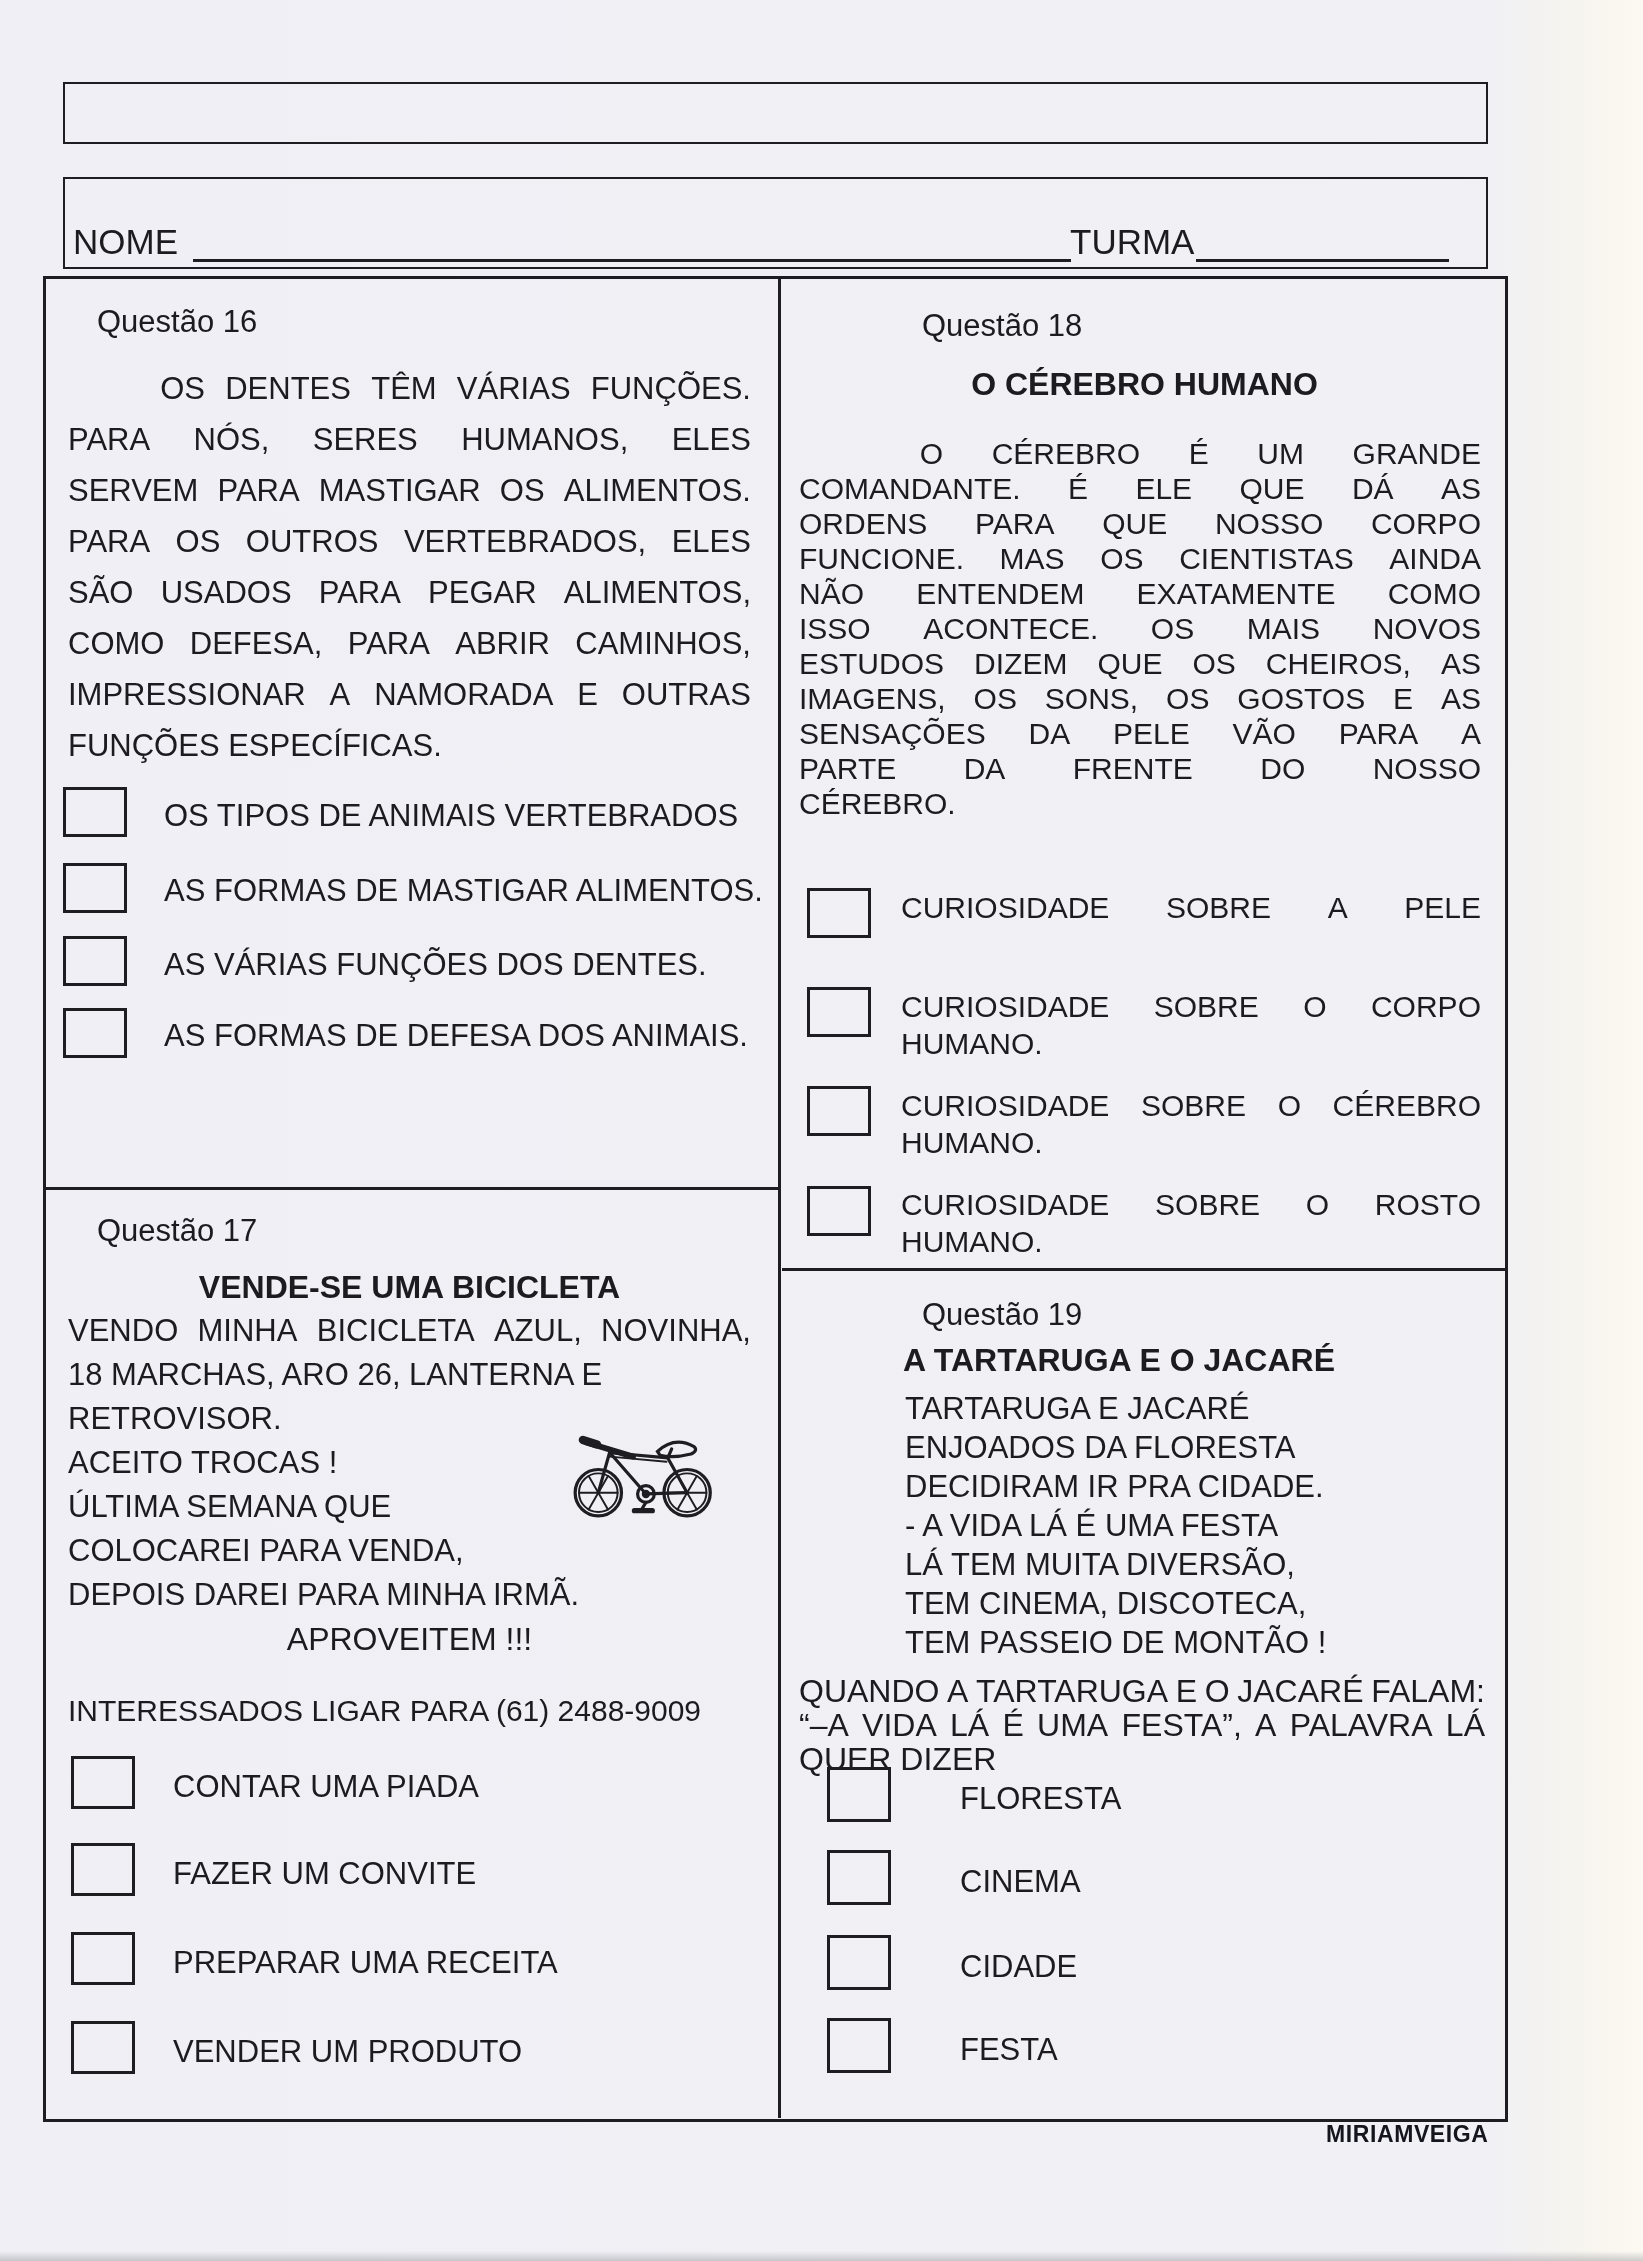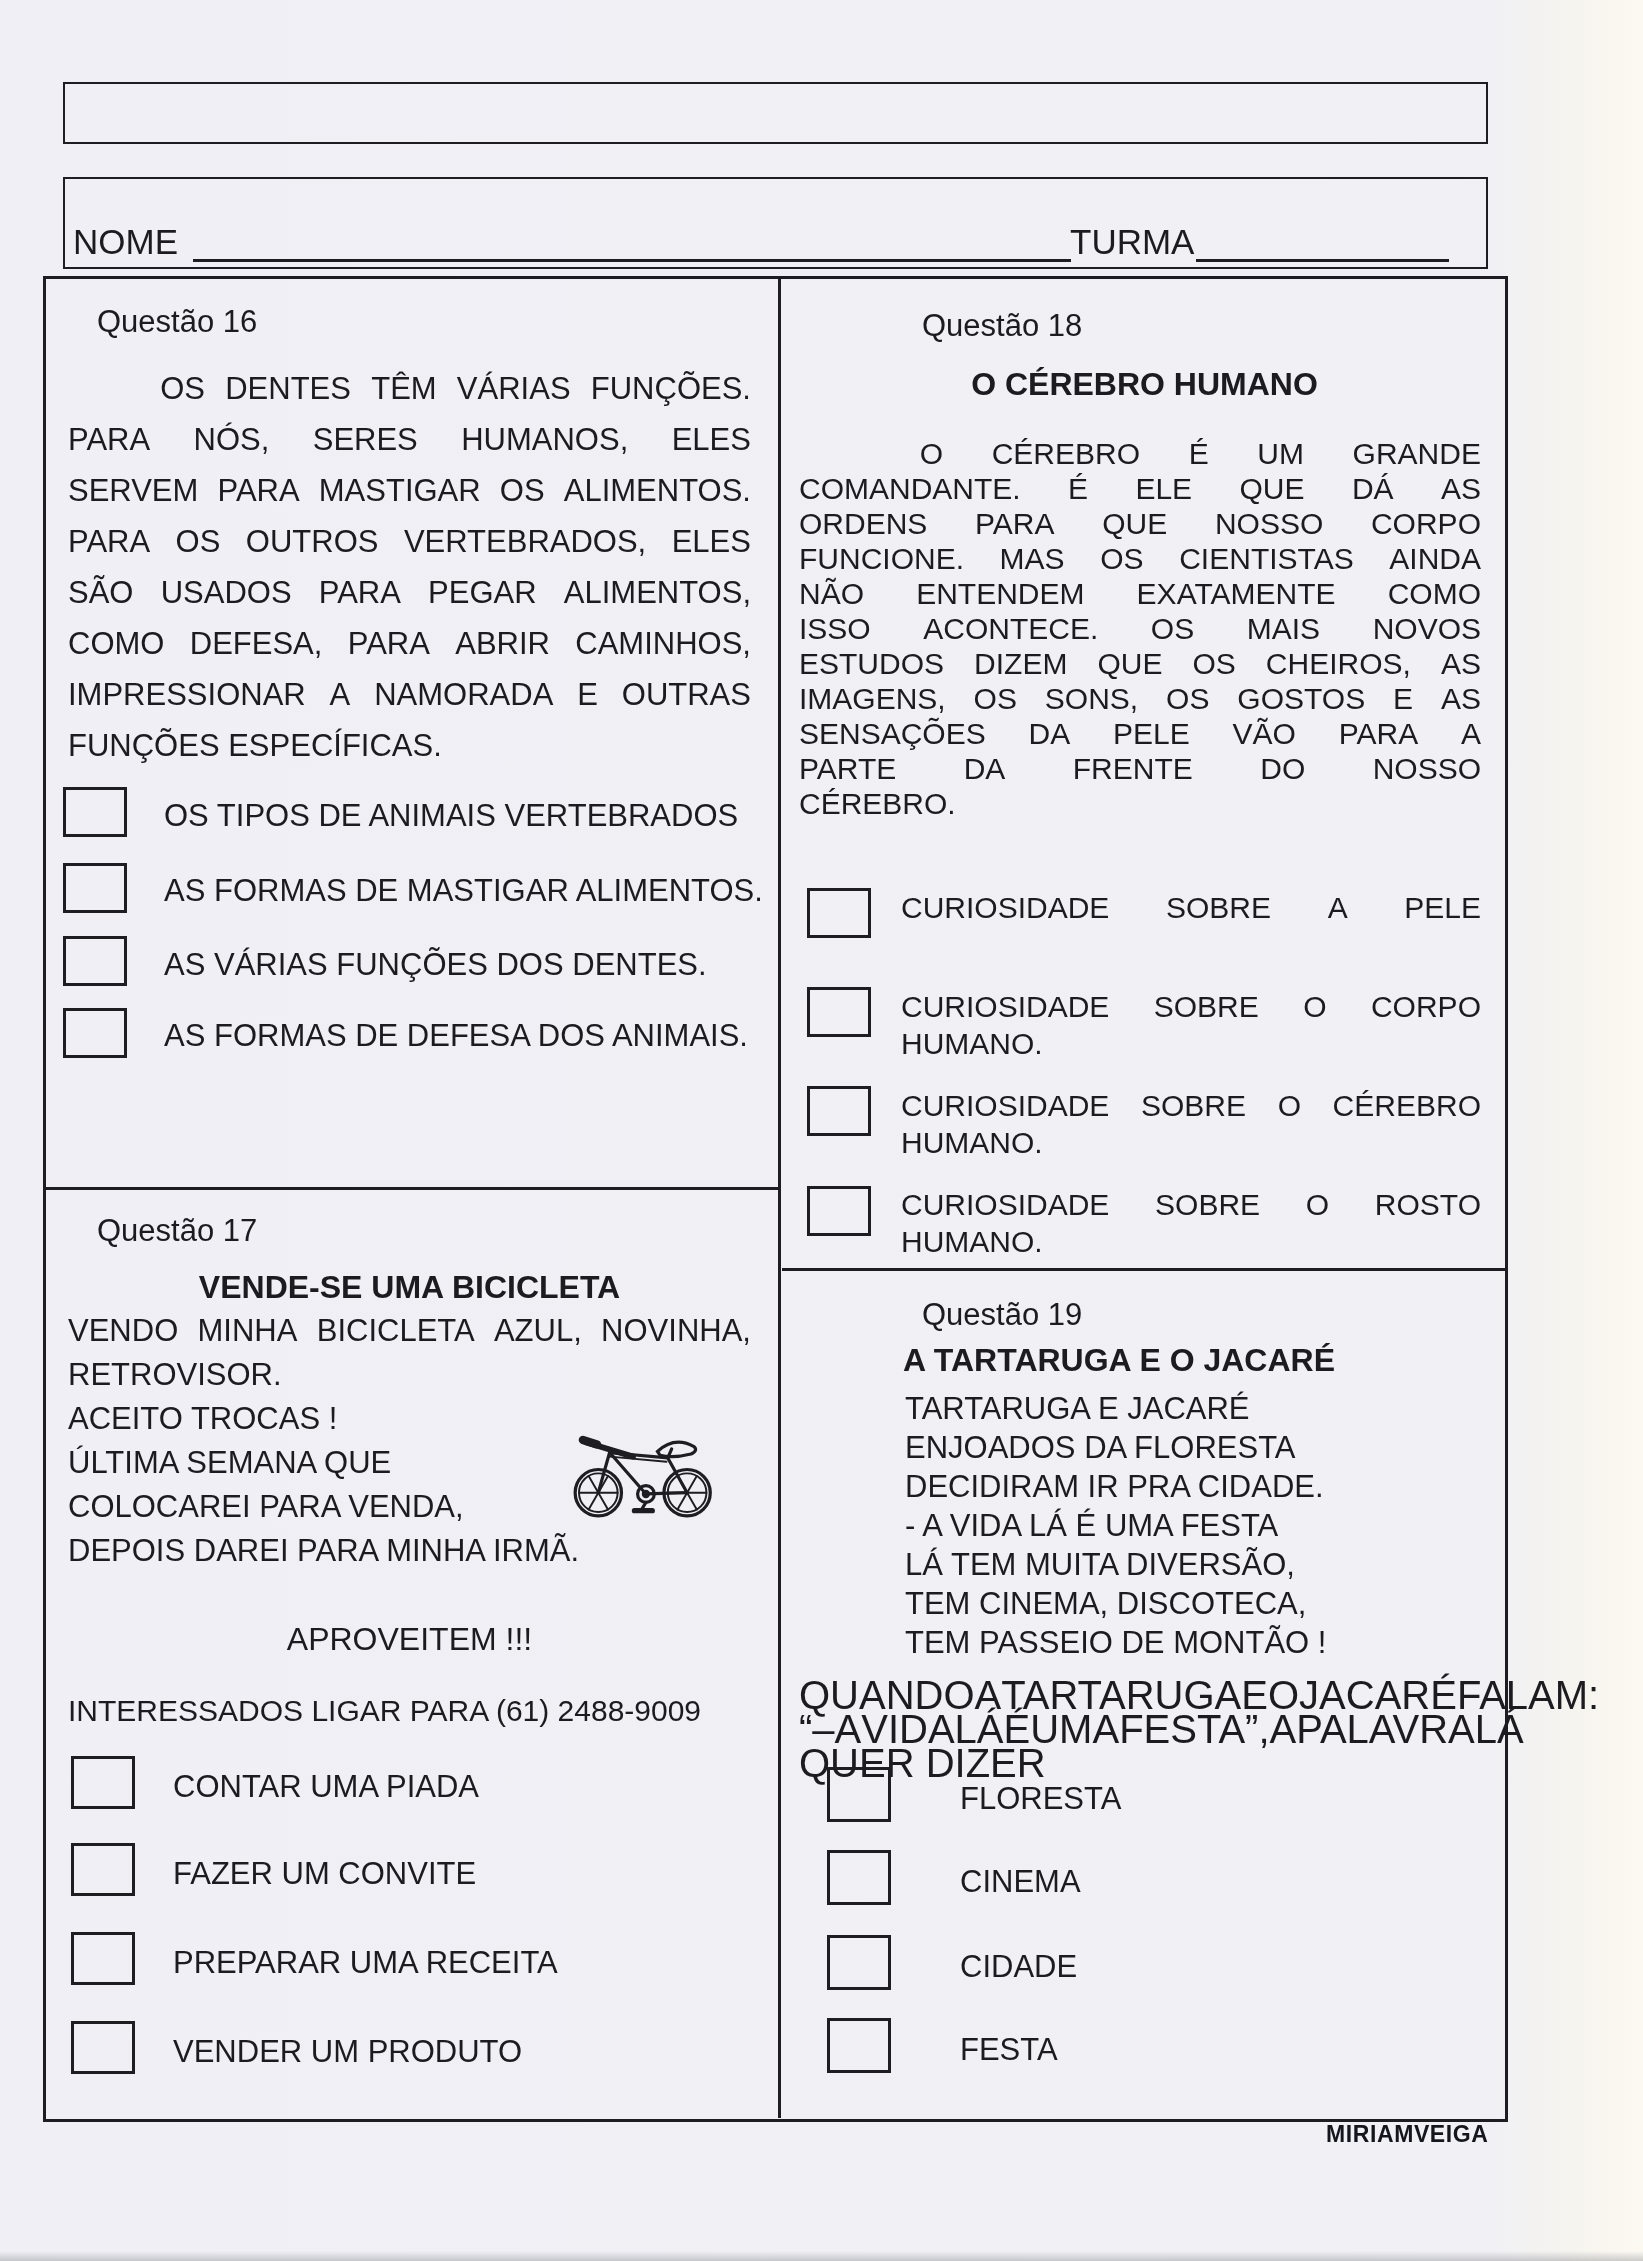--- a/index.html
+++ b/index.html
@@ -30,21 +30,21 @@
   .para{position:absolute;}
   .para .tline{white-space:nowrap;}
   .para.j16{font-size:31px;}
   .para.j16 .tline{height:51px;}
   .para.ad17{font-size:31px;}
   .para.ad17 .tline{height:44px;}
   .para.j18{font-size:30px;}
   .para.j18 .tline{height:35px;}
   .para.poem19{font-size:31px;}
   .para.poem19 .tline{height:39px;}
-  .para.quest19{font-size:40px;}
+  .para.quest19{font-size:32px;}
   .para.quest19 .tline{height:34px;}
   .optlines{position:absolute;font-size:30px;}
   .optlines .tline{height:37px;white-space:nowrap;}
   .tline.just{display:flex;justify-content:space-between;}
   .ind{display:inline-block;width:72px;flex:0 0 72px;}
   .cb{position:absolute;border:3.2px solid #1d1d22;box-sizing:border-box;background:transparent;}
   .optlabel{position:absolute;font-size:31px;white-space:nowrap;}
   .statictext{position:absolute;font-size:32px;white-space:nowrap;}
   .phone{position:absolute;font-size:30px;white-space:nowrap;}
   .credit{position:absolute;font-weight:bold;font-size:23px;letter-spacing:0.6px;color:#15151d;}
@@ -135,20 +135,21 @@
   <span class="qlabel" style="left:97px;top:1213px;">Questão 17</span>
   <div class="qtitle center" style="left:68px;top:1269px;width:683px;">VENDE-SE UMA BICICLETA</div>
   <div class="para ad17" style="left:68px;top:1313px;width:683px;">
       <div class="tline just">
         <span>VENDO</span>
         <span>MINHA</span>
         <span>BICICLETA</span>
         <span>AZUL,</span>
         <span>NOVINHA,</span>
       </div>
+      <div class="tline">18 MARCHAS, ARO 26, LANTERNA E</div>
       <div class="tline">RETROVISOR.</div>
       <div class="tline">ACEITO TROCAS !</div>
       <div class="tline">ÚLTIMA SEMANA QUE</div>
       <div class="tline">COLOCAREI PARA VENDA,</div>
       <div class="tline">DEPOIS DAREI PARA MINHA IRMÃ.</div>
     </div>
 
   <svg class="bike" style="left:570px;top:1418px;" width="148" height="103" viewBox="0 0 230 160">
     <g fill="none" stroke="#1d1d22" stroke-width="5" stroke-linecap="round">
       <circle cx="44" cy="116" r="36"></circle>

